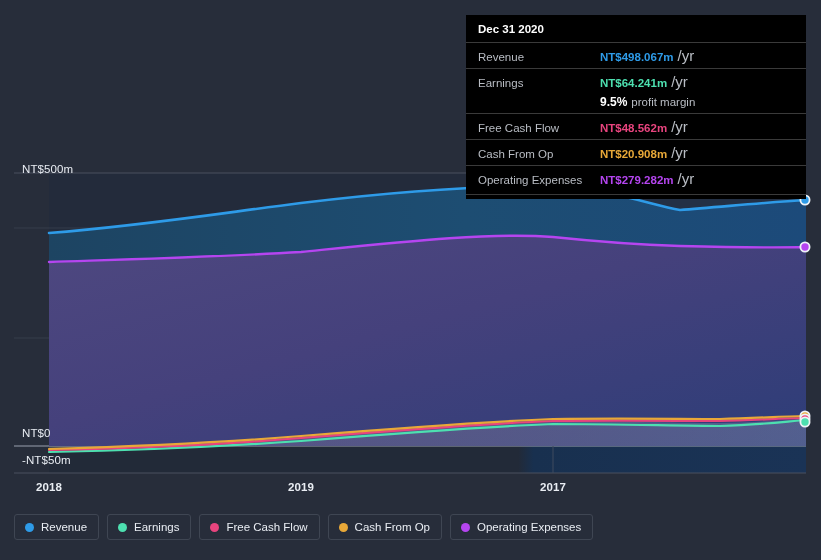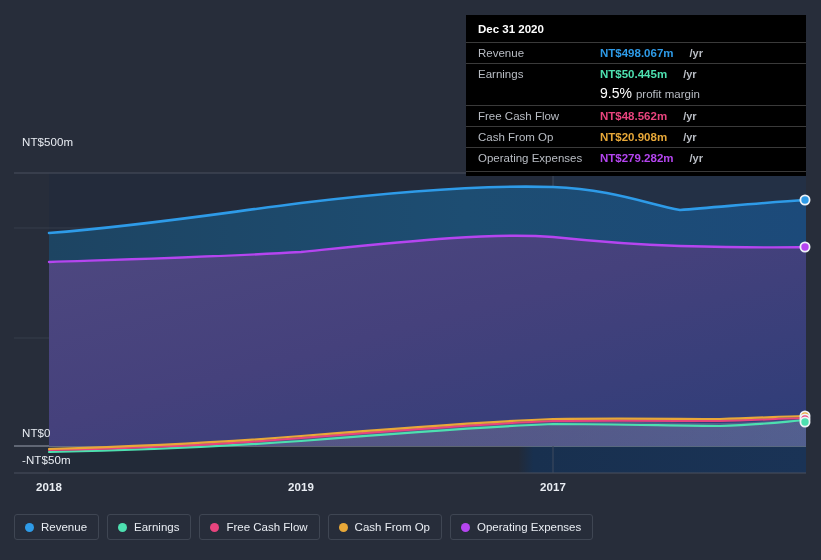--- a/index.html
+++ b/index.html
@@ -34,21 +34,21 @@
   
   .axis-label {
     position: absolute;
     color: #e9edf3;
     font-size: 11.5px;
     letter-spacing: 0.1px;
     white-space: nowrap;
     pointer-events: none;
   }
   .y-label { left: 22px; }
-  #y-top   { top: 136px; }
+  #y-top   { top: 163px; }
   #y-zero  { top: 427px; }
   #y-neg   { top: 454px; text-align: center; }
   .x-label {
     color: #e9edf3;
     font-size: 11.5px;
     transform: translateX(-50%);
     top: 481px;
     font-weight: bold;
   }
 
@@ -84,26 +84,26 @@
     flex: 0 0 122px;
     white-space: nowrap;
   }
   .tt-val {
     font-size: 11.5px;
     font-weight: bold;
     white-space: nowrap;
   }
   .tt-unit {
     color: #b9bdc4;
-    font-size: 11px;
-    font-weight: bold;
-    margin-left: 16px;
-    white-space: nowrap;
-  }
-  .tt-sub-val { color: #ffffff; font-size: 14px; font-weight: normal; }
+    font-size: 15px;
+    font-weight: normal;
+    margin-left: 4px;
+    white-space: nowrap;
+  }
+  .tt-sub-val { color: #ffffff; font-size: 12px; font-weight: bold; }
   .tt-sub-txt { color: #b9bdc4; font-size: 11.5px; margin-left: 4px; }
   #tt-bottom-rule {
     border-top: 1px solid #3a3a3a;
     margin-top: 3px;
     height: 0;
   }
 
   
   #legend {
     position: absolute;
@@ -228,21 +228,21 @@
     <div id="tooltip-title">Dec 31 2020</div>
 
     <div class="tt-row">
       <span class="tt-key">Revenue</span>
       <span class="tt-val" style="color:#2e9be8">NT$498.067m</span>
       <span class="tt-unit">/yr</span>
     </div>
 
     <div class="tt-row">
       <span class="tt-key">Earnings</span>
-      <span class="tt-val" style="color:#4de0b0">NT$50.445m</span>
+      <span class="tt-val" style="color:#4de0b0">NT$64.241m</span>
       <span class="tt-unit">/yr</span>
     </div>
 
     <div class="tt-row no-rule">
       <span class="tt-key"></span>
       <span class="tt-sub-val">9.5%</span>
       <span class="tt-sub-txt">profit margin</span>
     </div>
 
     <div class="tt-row">

